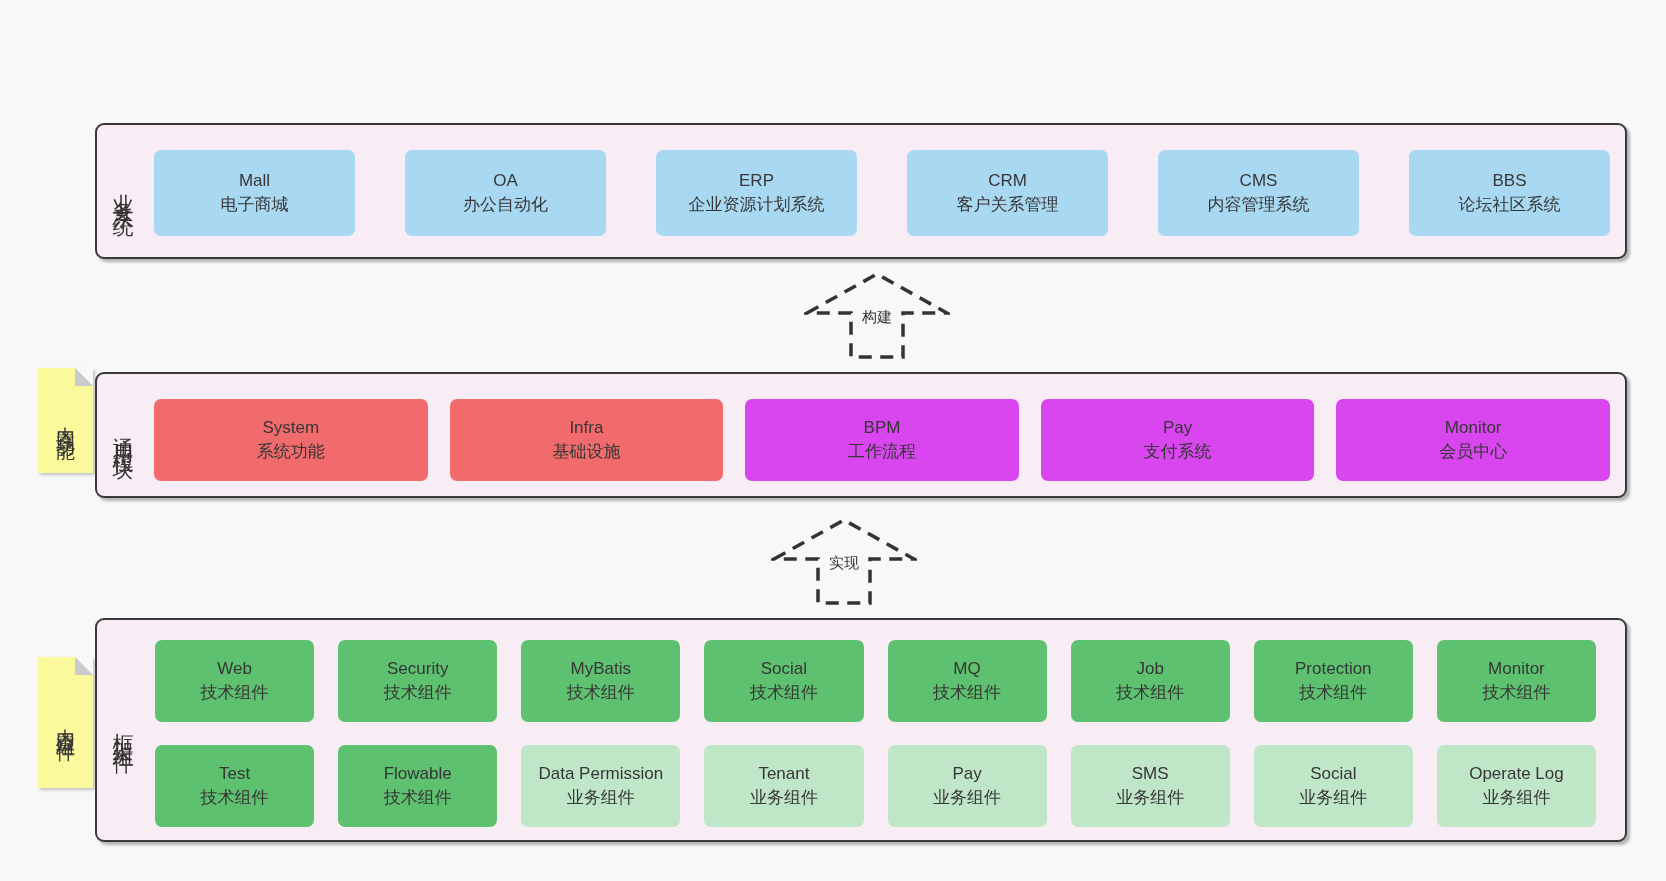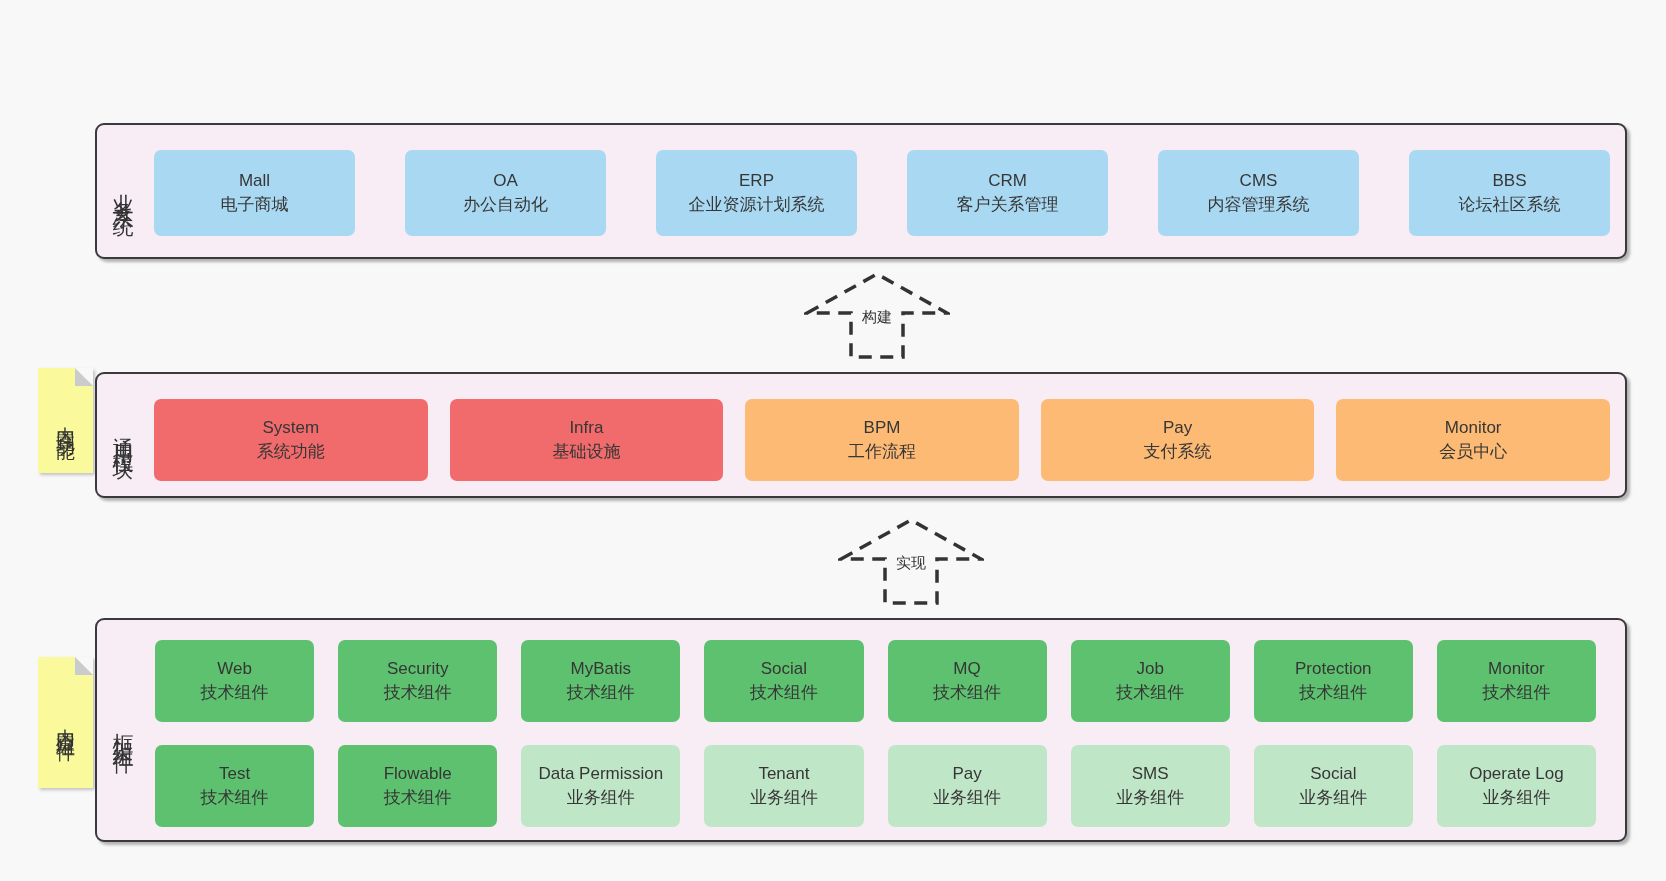--- a/index.html
+++ b/index.html
@@ -36,21 +36,21 @@
   #row-tech{top:20px;}
   #row-biz{top:125px;}
 
   .box{
     flex:1;border-radius:7px;
     display:flex;flex-direction:column;align-items:center;justify-content:center;
     text-align:center;font-size:17px;line-height:24px;color:#363636;
   }
   .blue{background:#a9d9f2;}
   .red{background:#f16b6c;}
-  .pink{background:#fdba74;}
+  .pink{background:#d946ef;}
   .green{background:#5ec16f;}
   .light{background:#c0e6c8;}
 
   
   .note{
     position:absolute;left:38px;width:55px;background:#fafa9d;
     box-shadow:2px 2px 3px rgba(0,0,0,0.22);
     display:flex;align-items:center;justify-content:center;
   }
   #note-modules{top:368px;height:105px;}
@@ -64,21 +64,21 @@
     border-bottom:18px solid #c9ccce;border-right:18px solid transparent;
   }
   .note span{
     writing-mode:vertical-rl;text-orientation:upright;
     font-size:19px;letter-spacing:5px;color:#333;
   }
 
   
   .arrow{position:absolute;width:146px;height:90px;}
   #arrow-build{left:804px;top:270px;}
-  #arrow-implement{left:838px;top:516px;}
+  #arrow-implement{left:771px;top:516px;}
   .arrow svg{display:block;}
   .arrow-label{
     position:absolute;left:50%;top:38px;transform:translateX(-50%);
     background:#f8f8f8;padding:0 3px;font-size:15px;color:#333;white-space:nowrap;
   }
 </style>
 </head>
 <body>
 
 <div class="container" id="layer-business">

